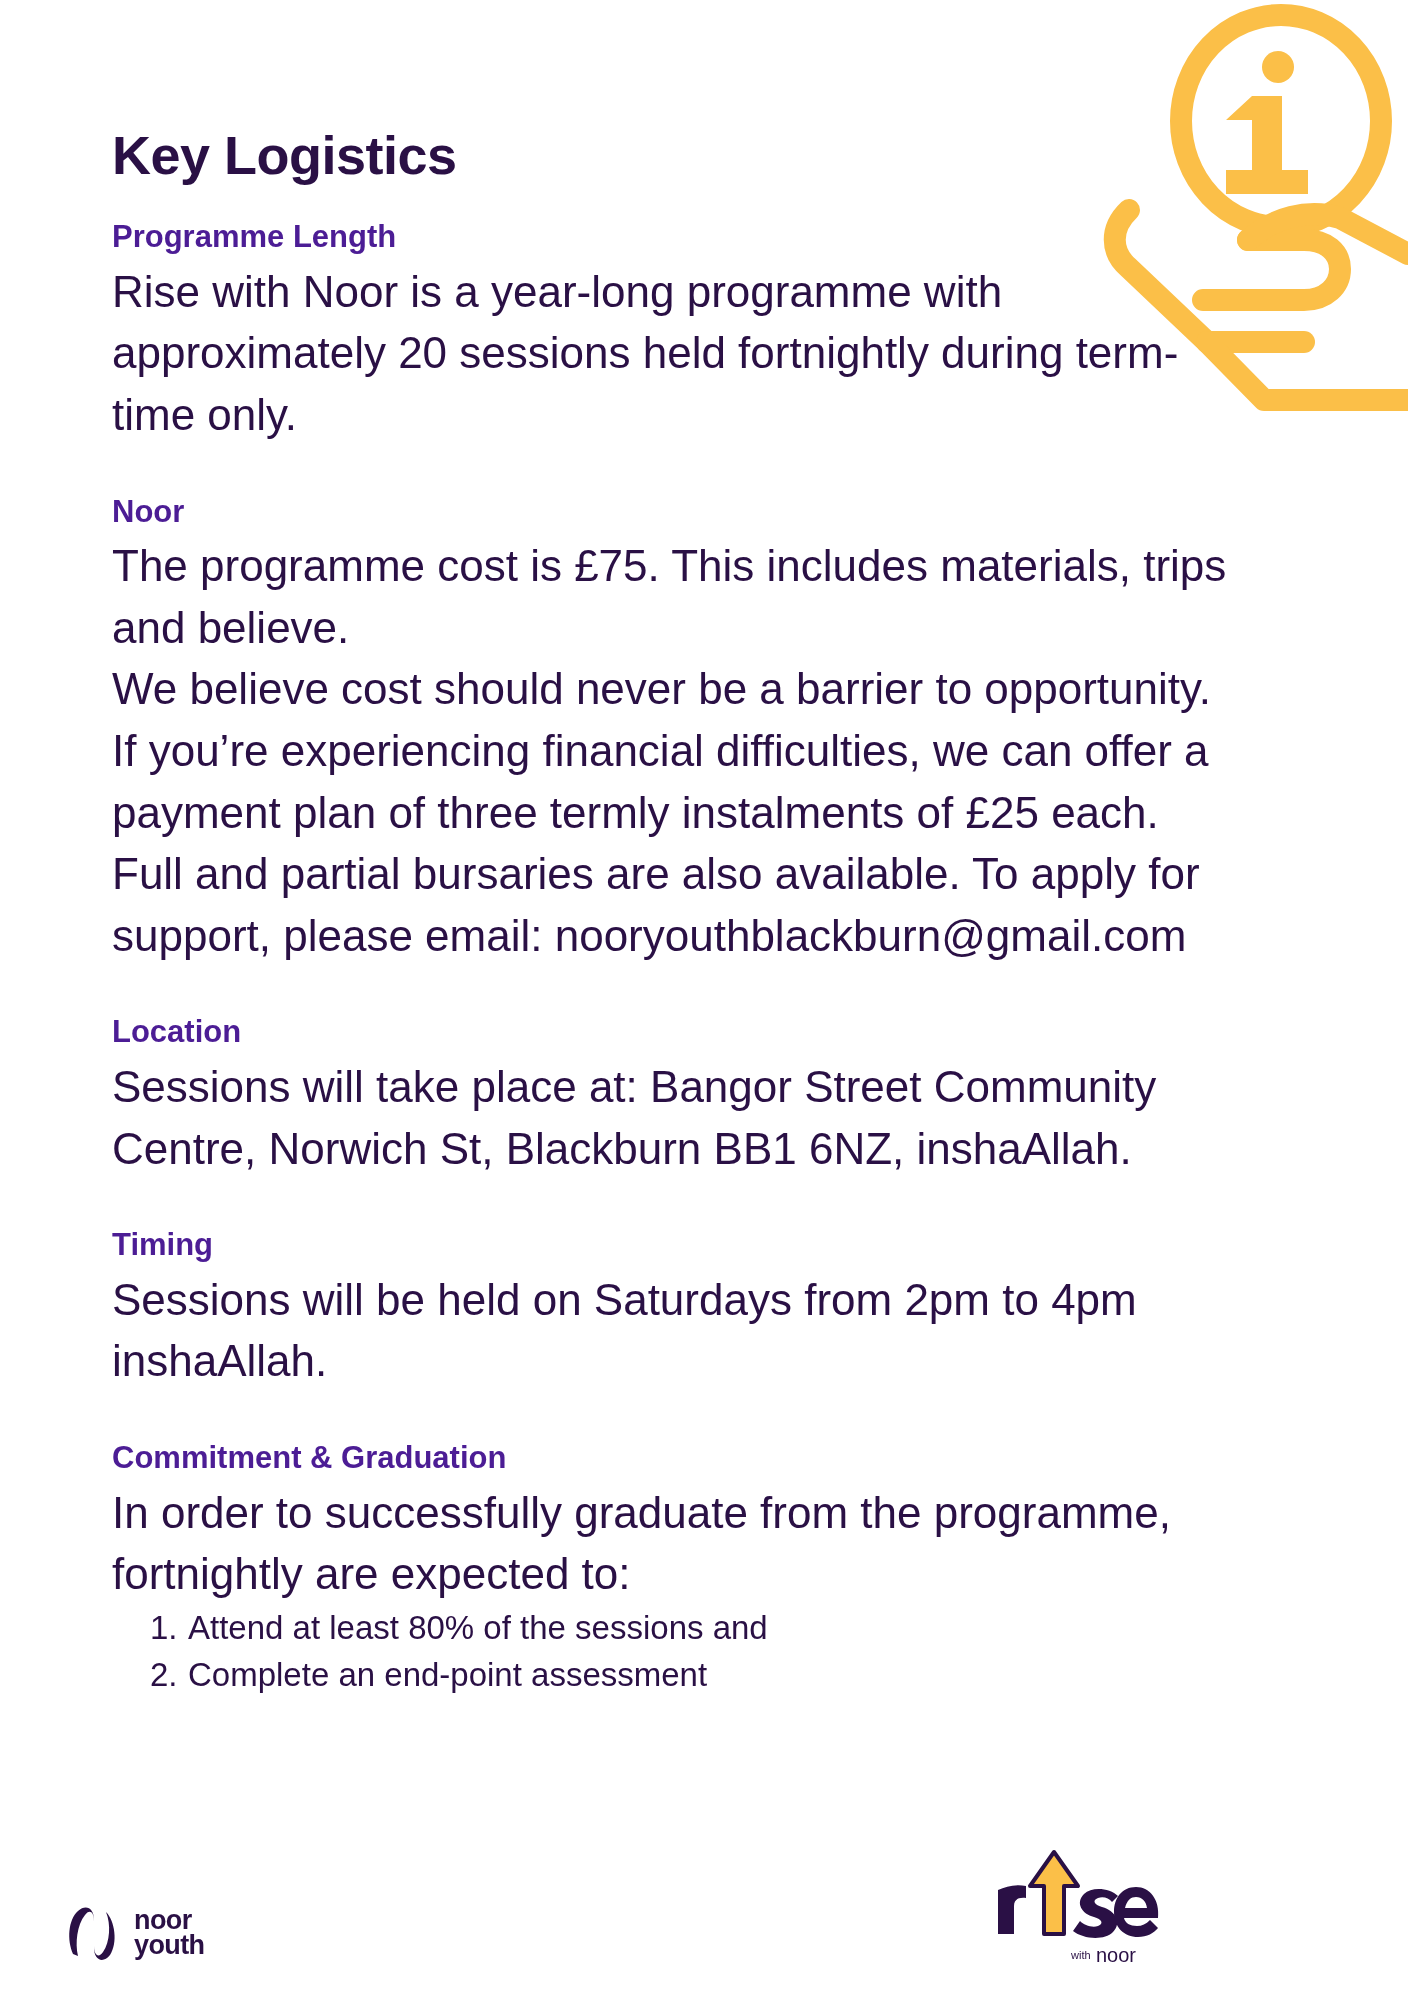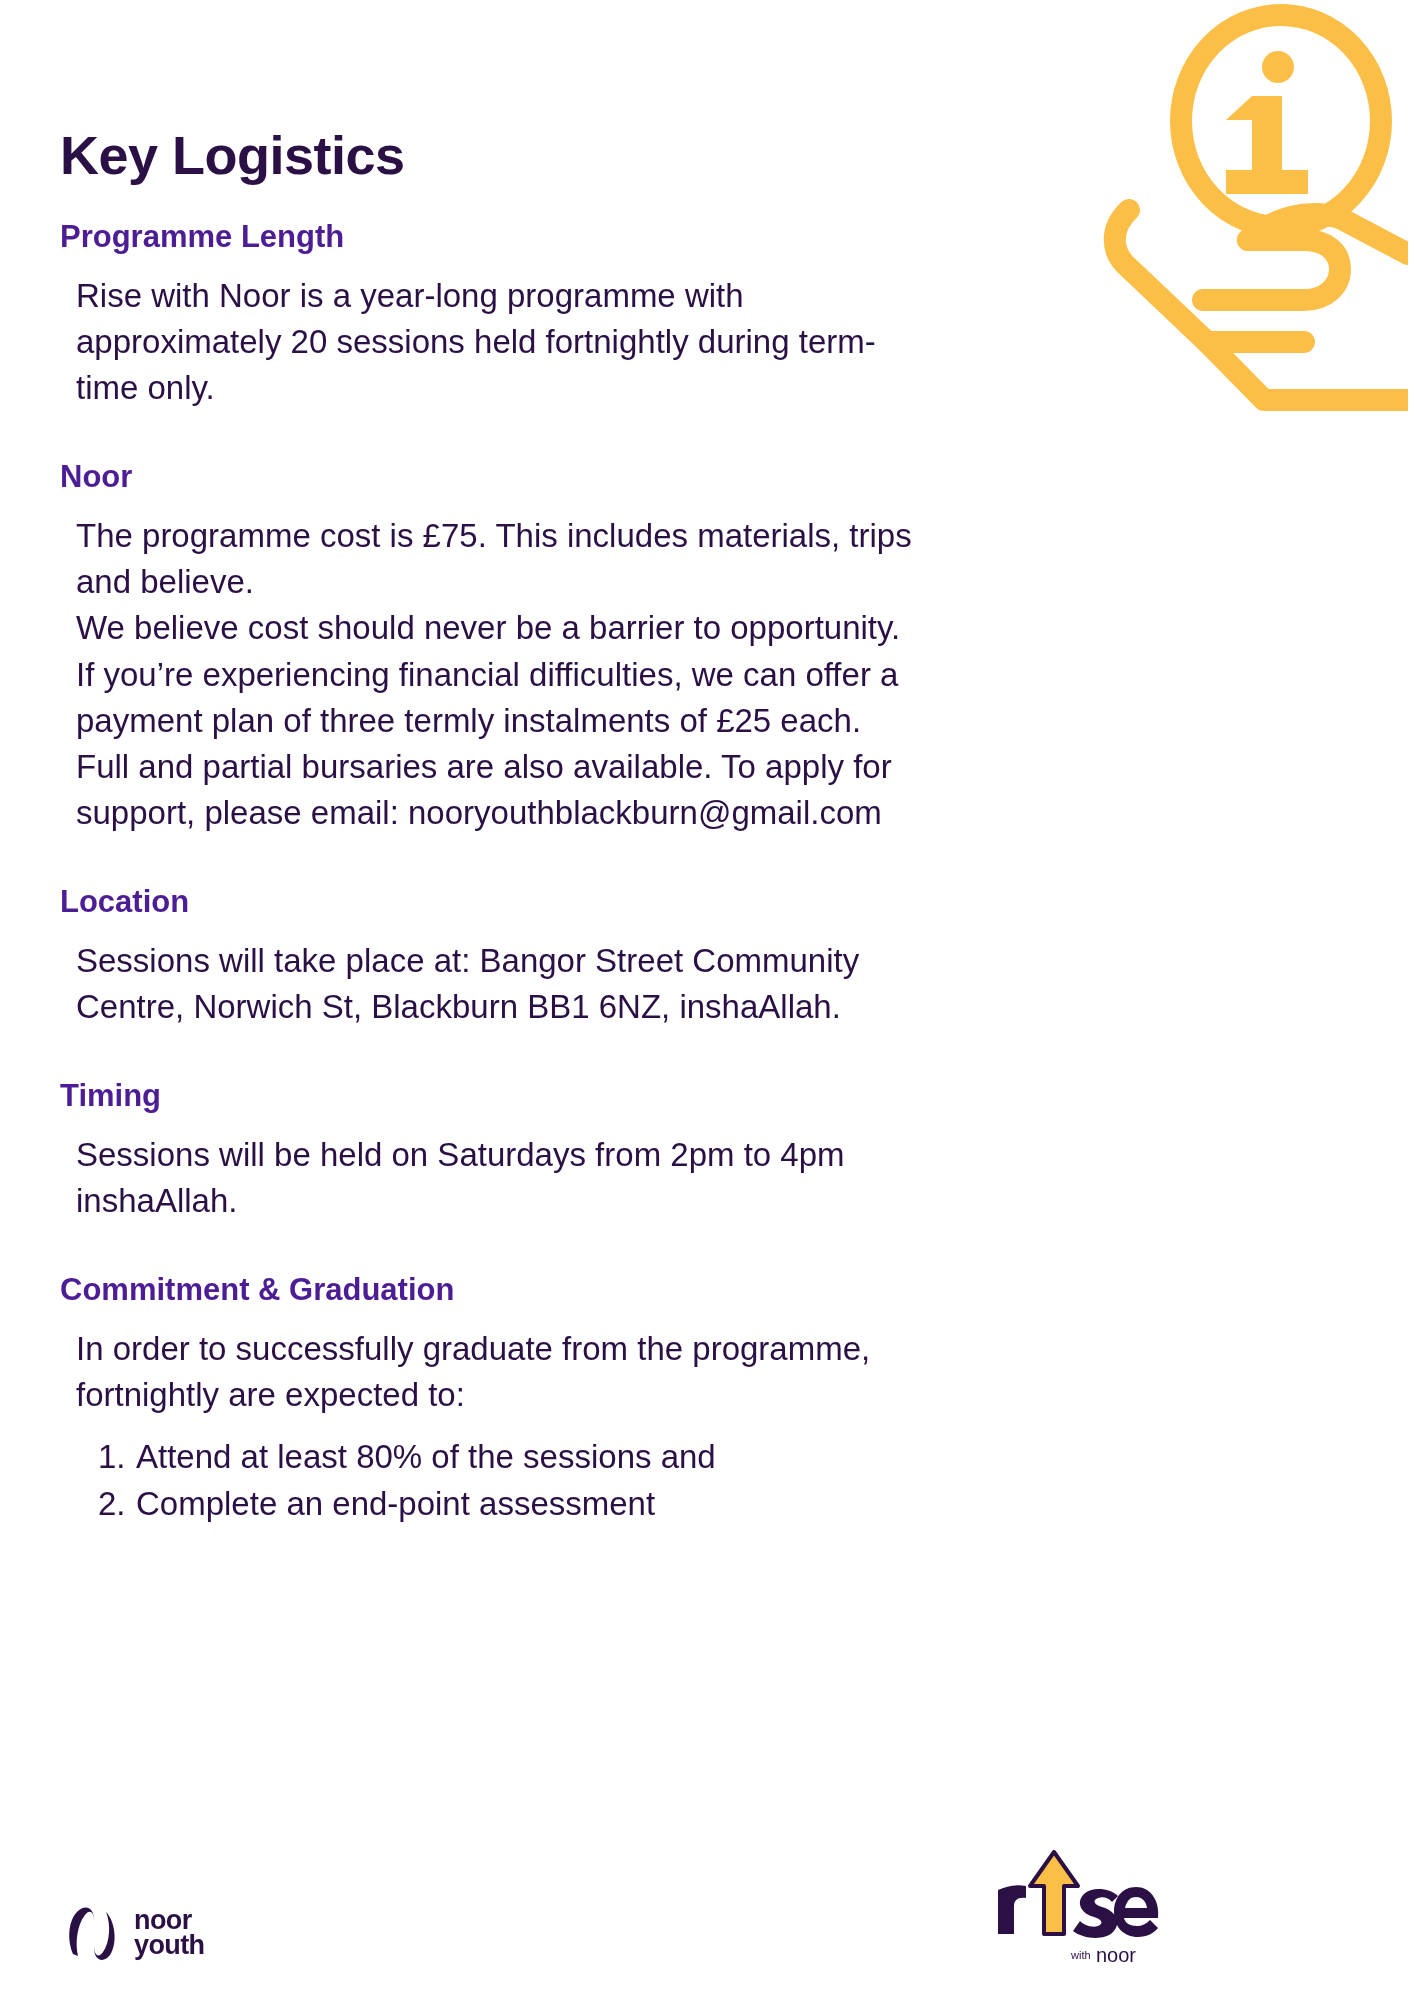--- a/index.html
+++ b/index.html
@@ -27,21 +27,21 @@
   }
 
   
   #page {
     position: absolute;
     left: 0;
     top: 0;
     width: 1414px;
     height: 2000px;
     box-sizing: border-box;
-    padding: 128px 0 0 60px;
+    padding: 128px 0 0 112px;
   }
 
   #page-title {
     font-size: 54px;
     font-weight: 700;
     letter-spacing: -0.5px;
     line-height: 1.02;
     margin: 0 0 34px 0;
     color: #2a1045;
   }
@@ -54,24 +54,24 @@
 
   .section-heading {
     font-size: 31px;
     font-weight: 700;
     line-height: 1.28;
     margin: 0 0 4px 0;
     color: #4c1d95;
   }
 
   .section-body {
-    font-size: 33px;
+    font-size: 44px;
     font-weight: 400;
     line-height: 1.4;
-    margin: 16px;
+    margin: 0;
     color: #2a1045;
   }
   .section-body .line { display: block; }
 
   .numbered-list {
     margin: 0;
     padding: 0;
     list-style: none;
     font-size: 33px;
     line-height: 1.42;

